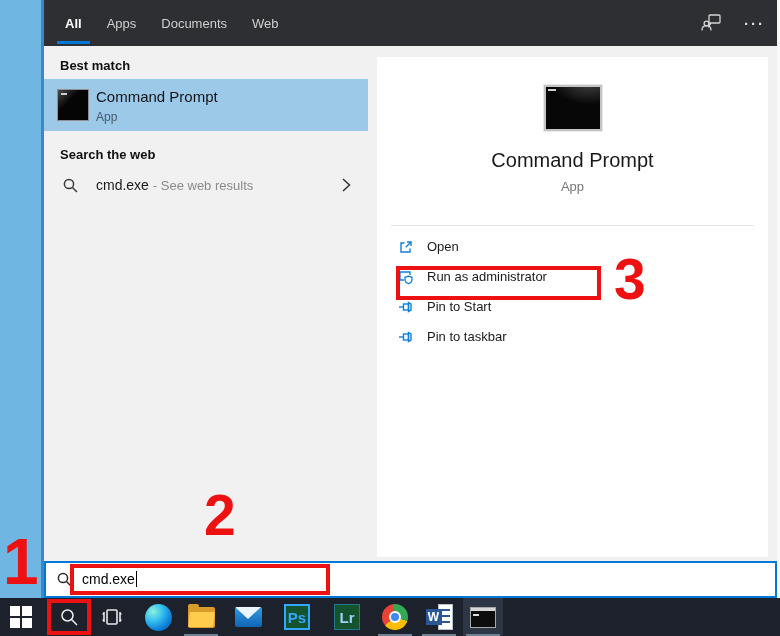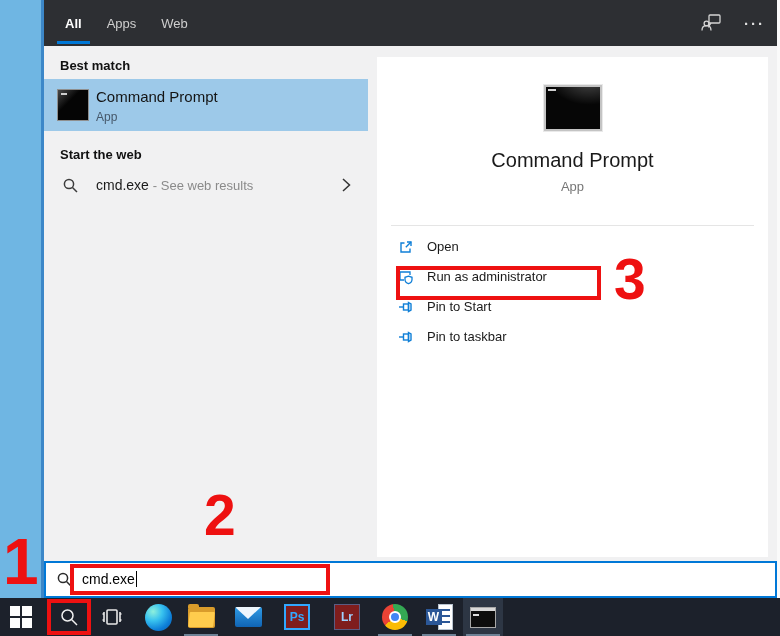--- a/index.html
+++ b/index.html
@@ -82,21 +82,21 @@
   .edge-icon { width:27px; height:27px; border-radius:50%; background:radial-gradient(circle at 30% 28%, #8ef0dc 0%, #38c2ef 34%, #0d7fd8 68%, #0a57a8 100%); }
 
   .folder-icon { position:relative; width:27px; height:21px; }
   .folder-back { position:absolute; left:0; top:0; width:27px; height:21px; background:#d99c2b; border-radius:2px; }
   .folder-back::before { content:""; position:absolute; left:0; top:-3px; width:11px; height:4px; background:#d99c2b; border-radius:2px 2px 0 0; }
   .folder-front { position:absolute; left:1px; top:5px; width:25px; height:15px; background:#ffcc4d; border-radius:1px; transform:skewX(-6deg); }
 
   .mail-icon { position:relative; width:27px; height:20px; background:linear-gradient(#2f9be5,#1064b4); border-radius:2px; overflow:hidden; }
   .mail-icon::before { content:""; position:absolute; left:0; top:0; border-left:13.5px solid transparent; border-right:13.5px solid transparent; border-top:12px solid #eef6fd; }
 
-  .ps-icon, .lr-icon { width:26px; height:26px; background:#7f1d1d; display:flex; align-items:center; justify-content:center; font-size:12px; font-weight:bold; }
+  .ps-icon, .lr-icon { width:26px; height:26px; background:#14532d; display:flex; align-items:center; justify-content:center; font-size:15px; font-weight:bold; }
   .ps-icon { border:2px solid #31a8ff; color:#31a8ff; }
   .lr-icon { border:1px solid rgba(49,168,255,0.45); color:#9fd1ff; }
 
   .chrome-icon { position:relative; width:26px; height:26px; border-radius:50%; background:conic-gradient(from 110deg, #fbbc05 0deg 120deg, #ea4335 120deg 240deg, #34a853 240deg 360deg); }
   .chrome-center { position:absolute; left:50%; top:50%; width:12px; height:12px; transform:translate(-50%,-50%); background:#4285f4; border:2.5px solid #fff; border-radius:50%; }
 
   .word-icon { position:relative; width:27px; height:26px; }
   .word-page { position:absolute; right:0; top:0; width:15px; height:26px; background:#fff; border:1px solid #b9c4d0; }
   .word-page::before { content:""; position:absolute; left:2px; right:2px; top:4px; height:16px;
       background:repeating-linear-gradient(#2b5797 0 2px, transparent 2px 6px); }
@@ -115,20 +115,23 @@
 
   <div class="flyout">
 
     <div class="flyout-header">
       <div class="tabs">
         <div class="tab active">
             <span>All</span>
           </div>
         <div class="tab">
             <span>Apps</span>
+          </div>
+        <div class="tab">
+            <span>Documents</span>
           </div>
         <div class="tab">
             <span>Web</span>
           </div>
       </div>
       <div class="header-right">
         <span class="hdr-btn">
           <svg width="22" height="22" viewBox="0 0 22 22" fill="none" stroke="#d5d5d5" stroke-width="1.3">
             <rect x="9" y="3" width="11" height="8" rx="1"></rect>
             <path d="M11 11 L9 14 L9 11"></path>
@@ -144,21 +147,21 @@
 
       <div class="left-panel">
         <div class="section-header bm-header">Best match</div>
 
         <div class="best-row">
           <div class="cmd-icon-sm"></div>
           <div class="best-title">Command Prompt</div>
           <div class="best-sub">App</div>
         </div>
 
-        <div class="section-header web-header">Start the web</div>
+        <div class="section-header web-header">Search the web</div>
 
         <div class="web-row">
           <span class="mag">
             <svg width="17" height="17" viewBox="0 0 17 17" fill="none" stroke="#3c3c3c" stroke-width="1.5">
               <circle cx="7" cy="7" r="4.6"></circle>
                 <path d="M10.5 10.5 L15 15"></path>
             </svg>
           </span>
           <div class="web-text">
             <span class="web-query">cmd.exe</span>

